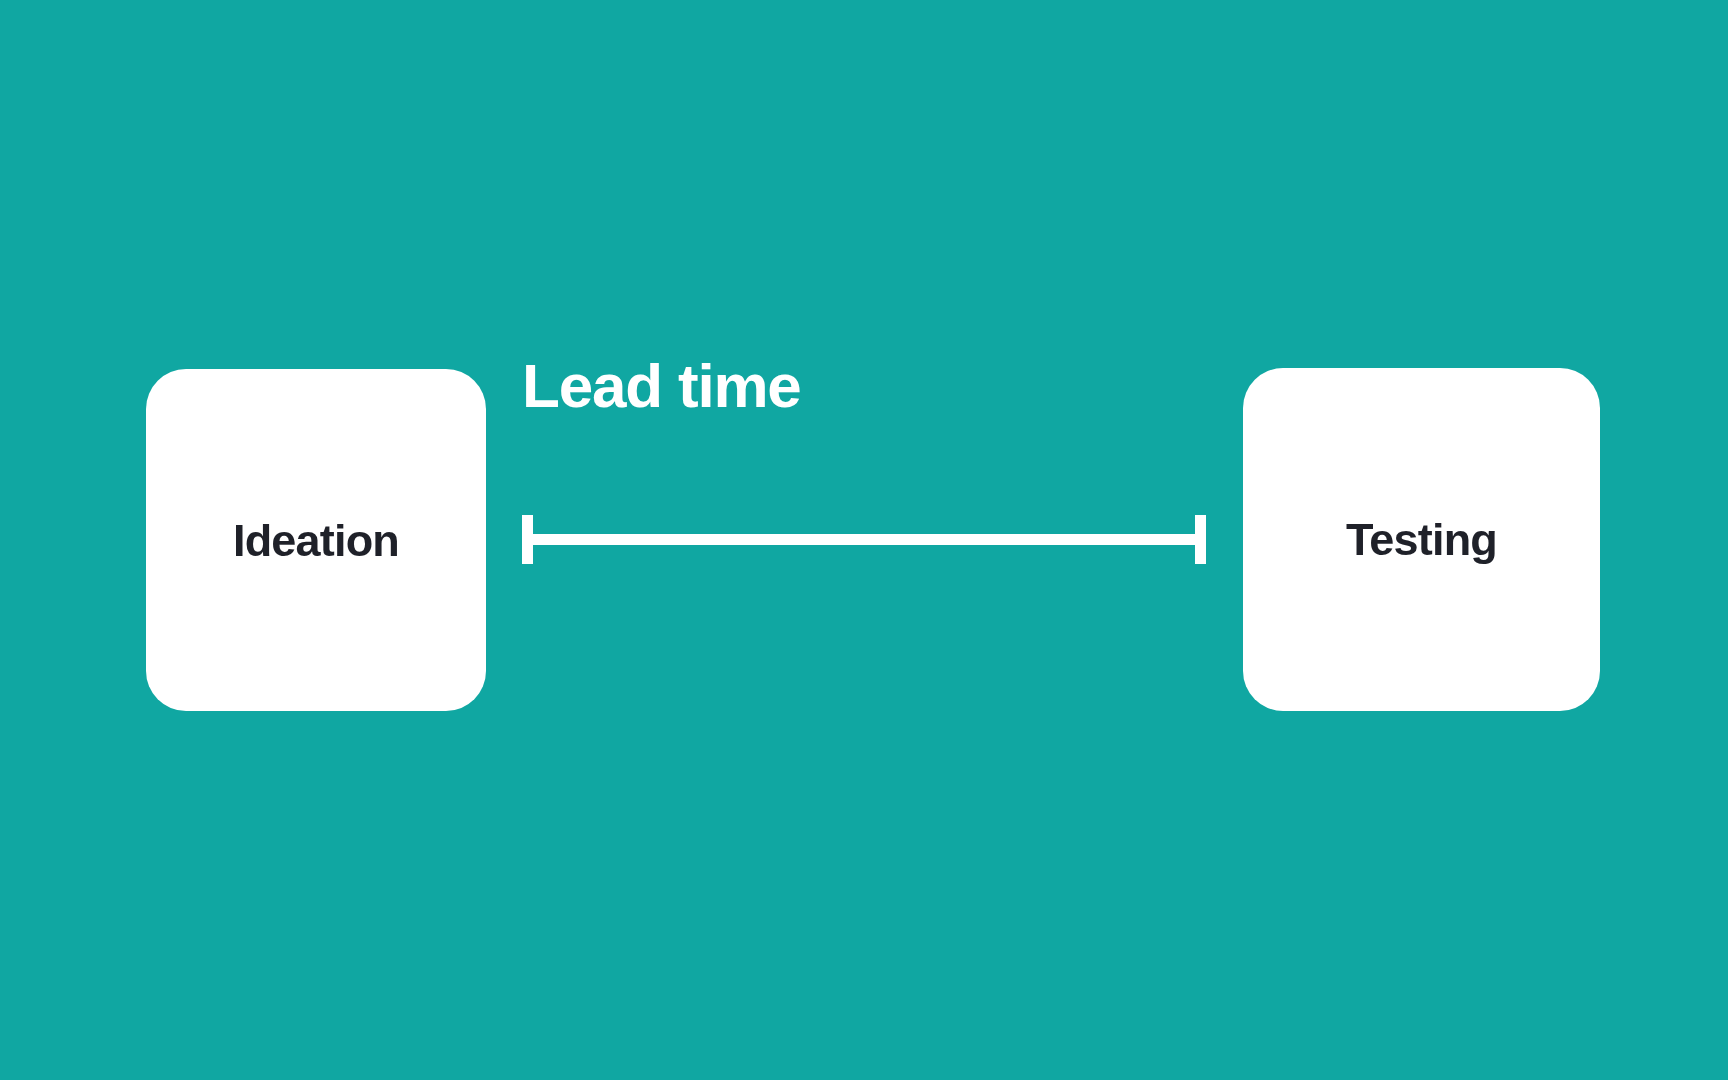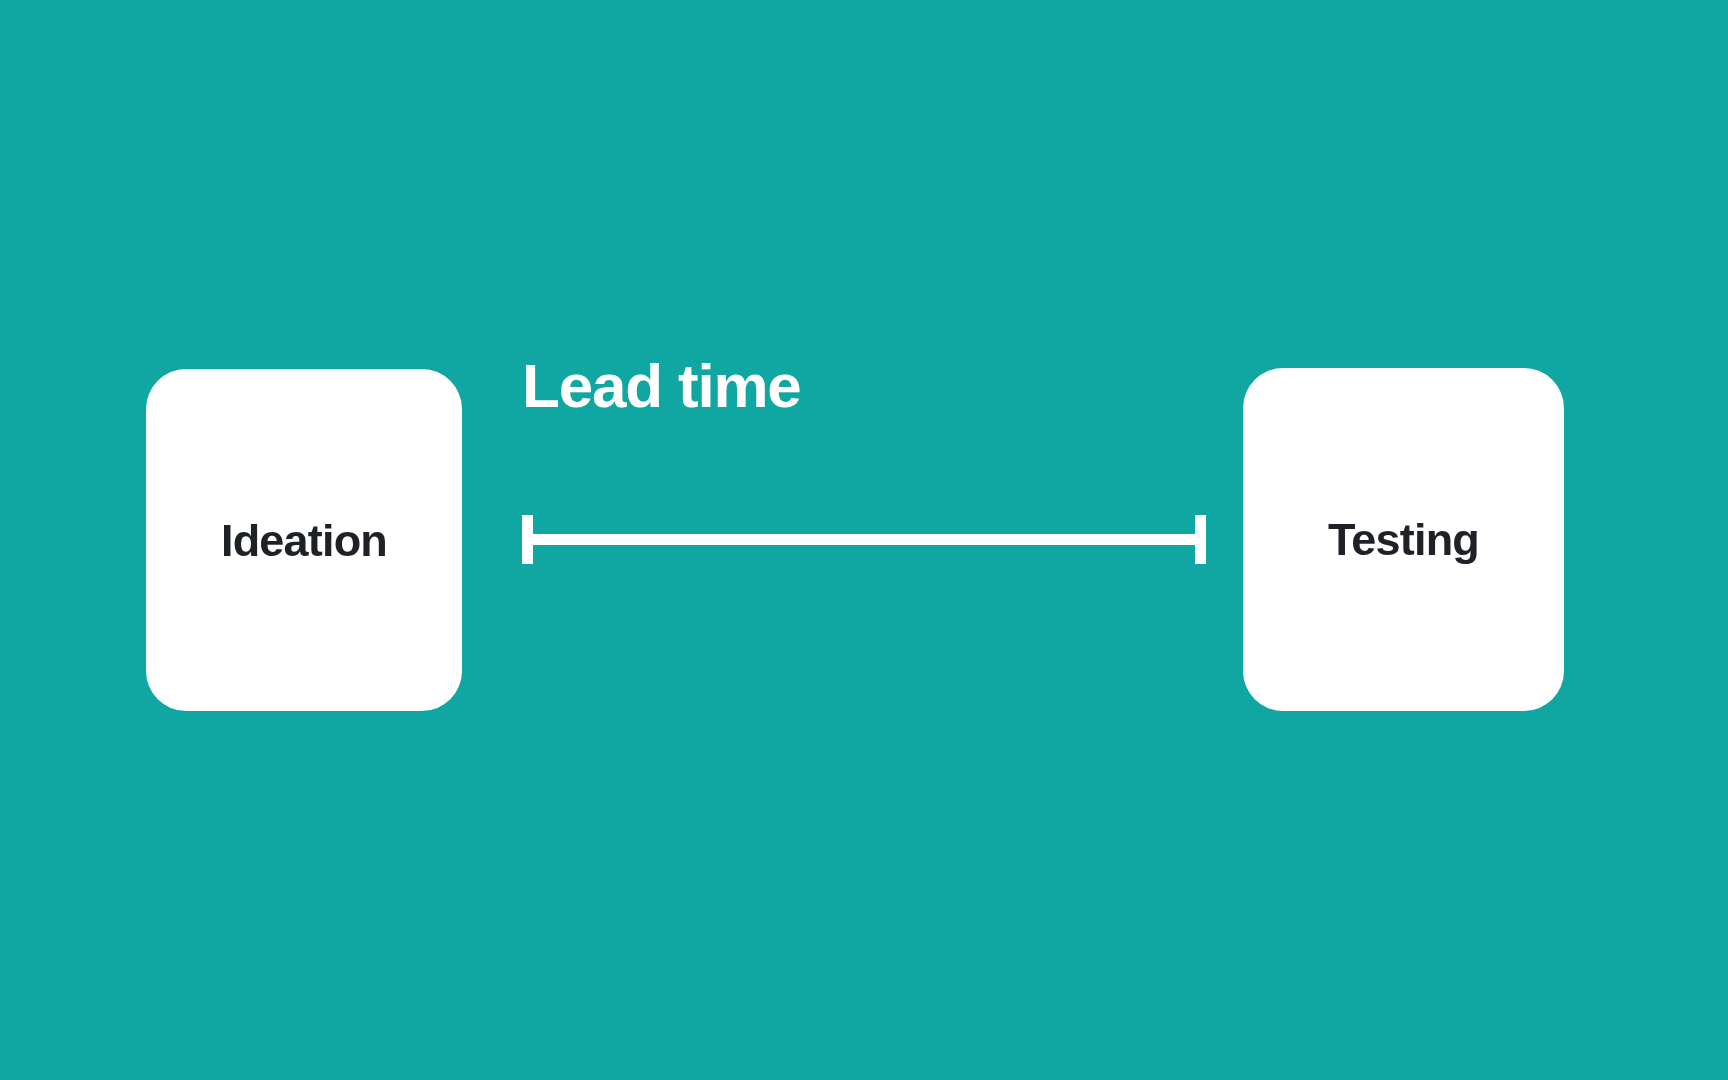--- a/index.html
+++ b/index.html
@@ -38,27 +38,27 @@
     font-size: 45px;
     letter-spacing: -0.8px;
     color: #1f2129;
     line-height: 1;
     white-space: nowrap;
   }
 
   #node-ideation {
     left: 146px;
     top: 369px;
-    width: 316px;
+    width: 340px;
     height: 342px;
   }
   #node-testing {
     left: 1243px;
     top: 368px;
-    width: 321px;
+    width: 357px;
     height: 343px;
   }
 
   
   #connector {
     position: absolute;
     left: 522px;
     top: 515px;
     width: 684px;
     height: 50px;

